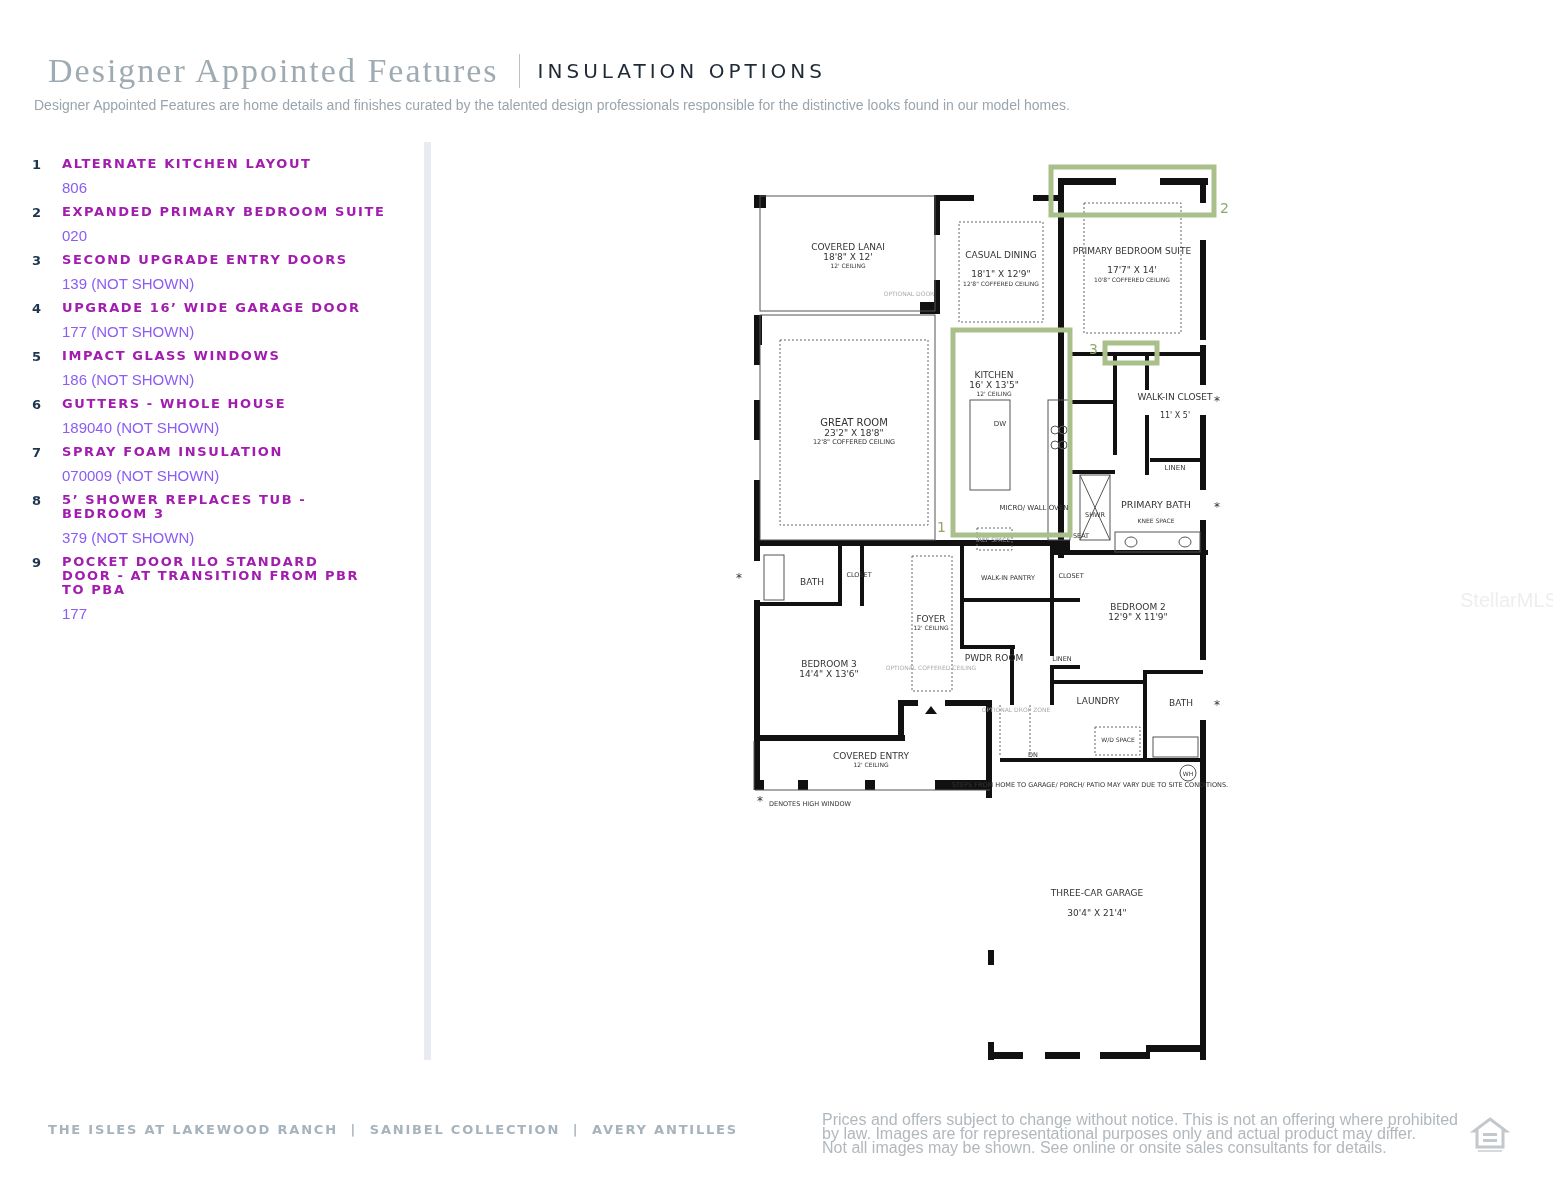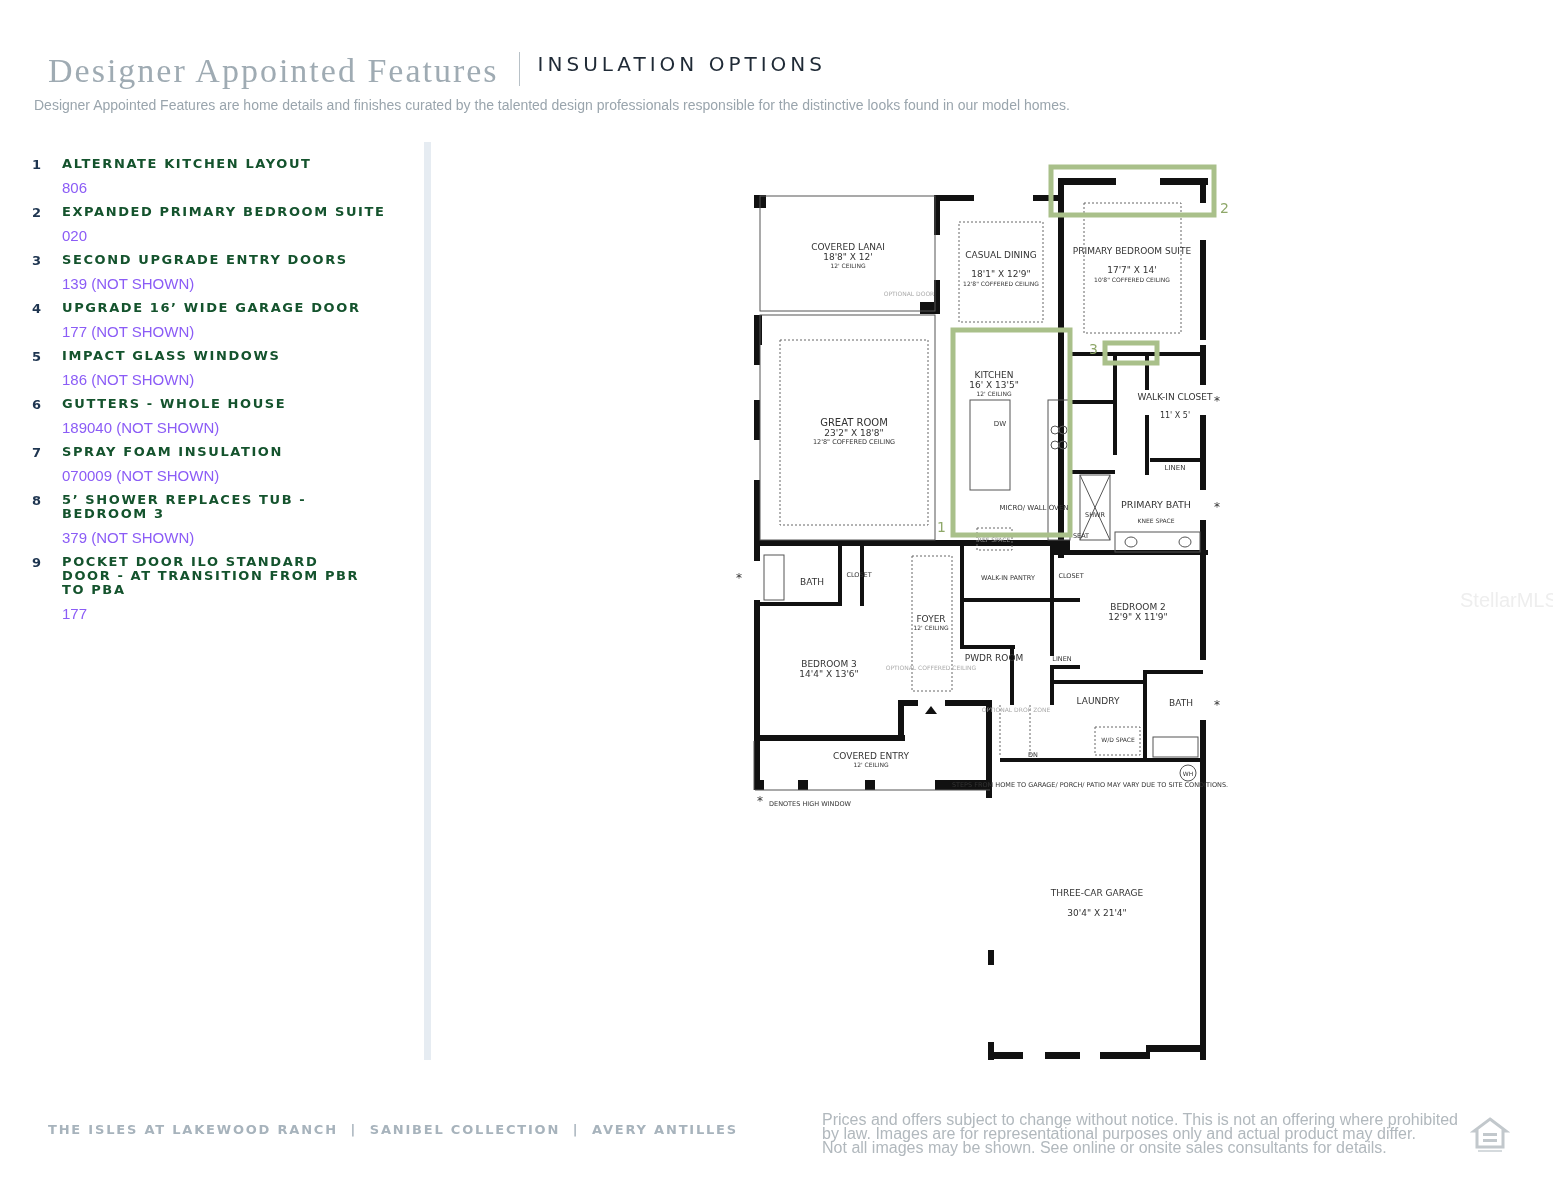--- a/index.html
+++ b/index.html
@@ -1,28 +1,28 @@
 <!DOCTYPE html>
 <html><head>
 <meta charset="utf-8">
 <style>
   html, body { margin: 0; padding: 0; background: #ffffff; }
   body { width: 1553px; height: 1200px; position: relative; overflow: hidden; font-family: "Liberation Sans", sans-serif; }
 
-  .hdr { position: absolute; left: 48px; top: 52px; display: flex; }
+  .hdr { position: absolute; left: 48px; top: 52px; display: flex; align-items: center; }
   .hdr-title { font-family: "Liberation Serif", "DejaVu Serif", serif; font-size: 34px; color: #9fabb3; letter-spacing: 2px; }
   .hdr-sep { width: 1px; height: 34px; background: #b8c1c7; margin: 0 18px 0 20px; }
   .hdr-sub { font-family: "DejaVu Sans", sans-serif; font-size: 20px; letter-spacing: 4px; color: #1f2a36; }
   .hdr-desc { position: absolute; left: 34px; top: 97px; font-size: 14px; color: #9aa5ad; }
 
   .features { position: absolute; left: 32px; top: 157px; width: 360px; }
   .feat { display: flex; margin-bottom: 10px; }
   .feat-num { width: 30px; font-family: "DejaVu Sans", sans-serif; font-weight: bold; font-size: 13px; color: #1e3550; }
   .feat-body { flex: 1; }
-  .feat-name { font-family: "DejaVu Sans", sans-serif; font-weight: bold; font-size: 13px; letter-spacing: 1.6px; color: #14532d; line-height: 14px; text-transform: uppercase; }
+  .feat-name { font-family: "DejaVu Sans", sans-serif; font-weight: bold; font-size: 13px; letter-spacing: 1.6px; color: #a21caf; line-height: 14px; text-transform: uppercase; }
   .feat-code { font-size: 15px; color: #8b5cf6; margin-top: 10px; line-height: 14px; }
 
   .divider { position: absolute; left: 424px; top: 142px; width: 7px; height: 918px; background: #e6ecf2; }
 
   .plan { position: absolute; left: 720px; top: 150px; }
 
   .ftr { position: absolute; left: 48px; top: 1119px; font-family: "DejaVu Sans", sans-serif; font-weight: bold; font-size: 13px; letter-spacing: 1.8px; color: #a7b3bc; line-height: 21px; }
   .disclaimer { position: absolute; right: 95px; top: 1113px; text-align: left; font-size: 16px; color: #b1b8bd; line-height: 14px; }
   .eho { position: absolute; left: 1470px; top: 1116px; width: 40px; height: 40px; }
   .watermark { position: absolute; left: 1460px; top: 589px; font-size: 20px; color: #eeeeee; font-family: "Liberation Sans", sans-serif; }

